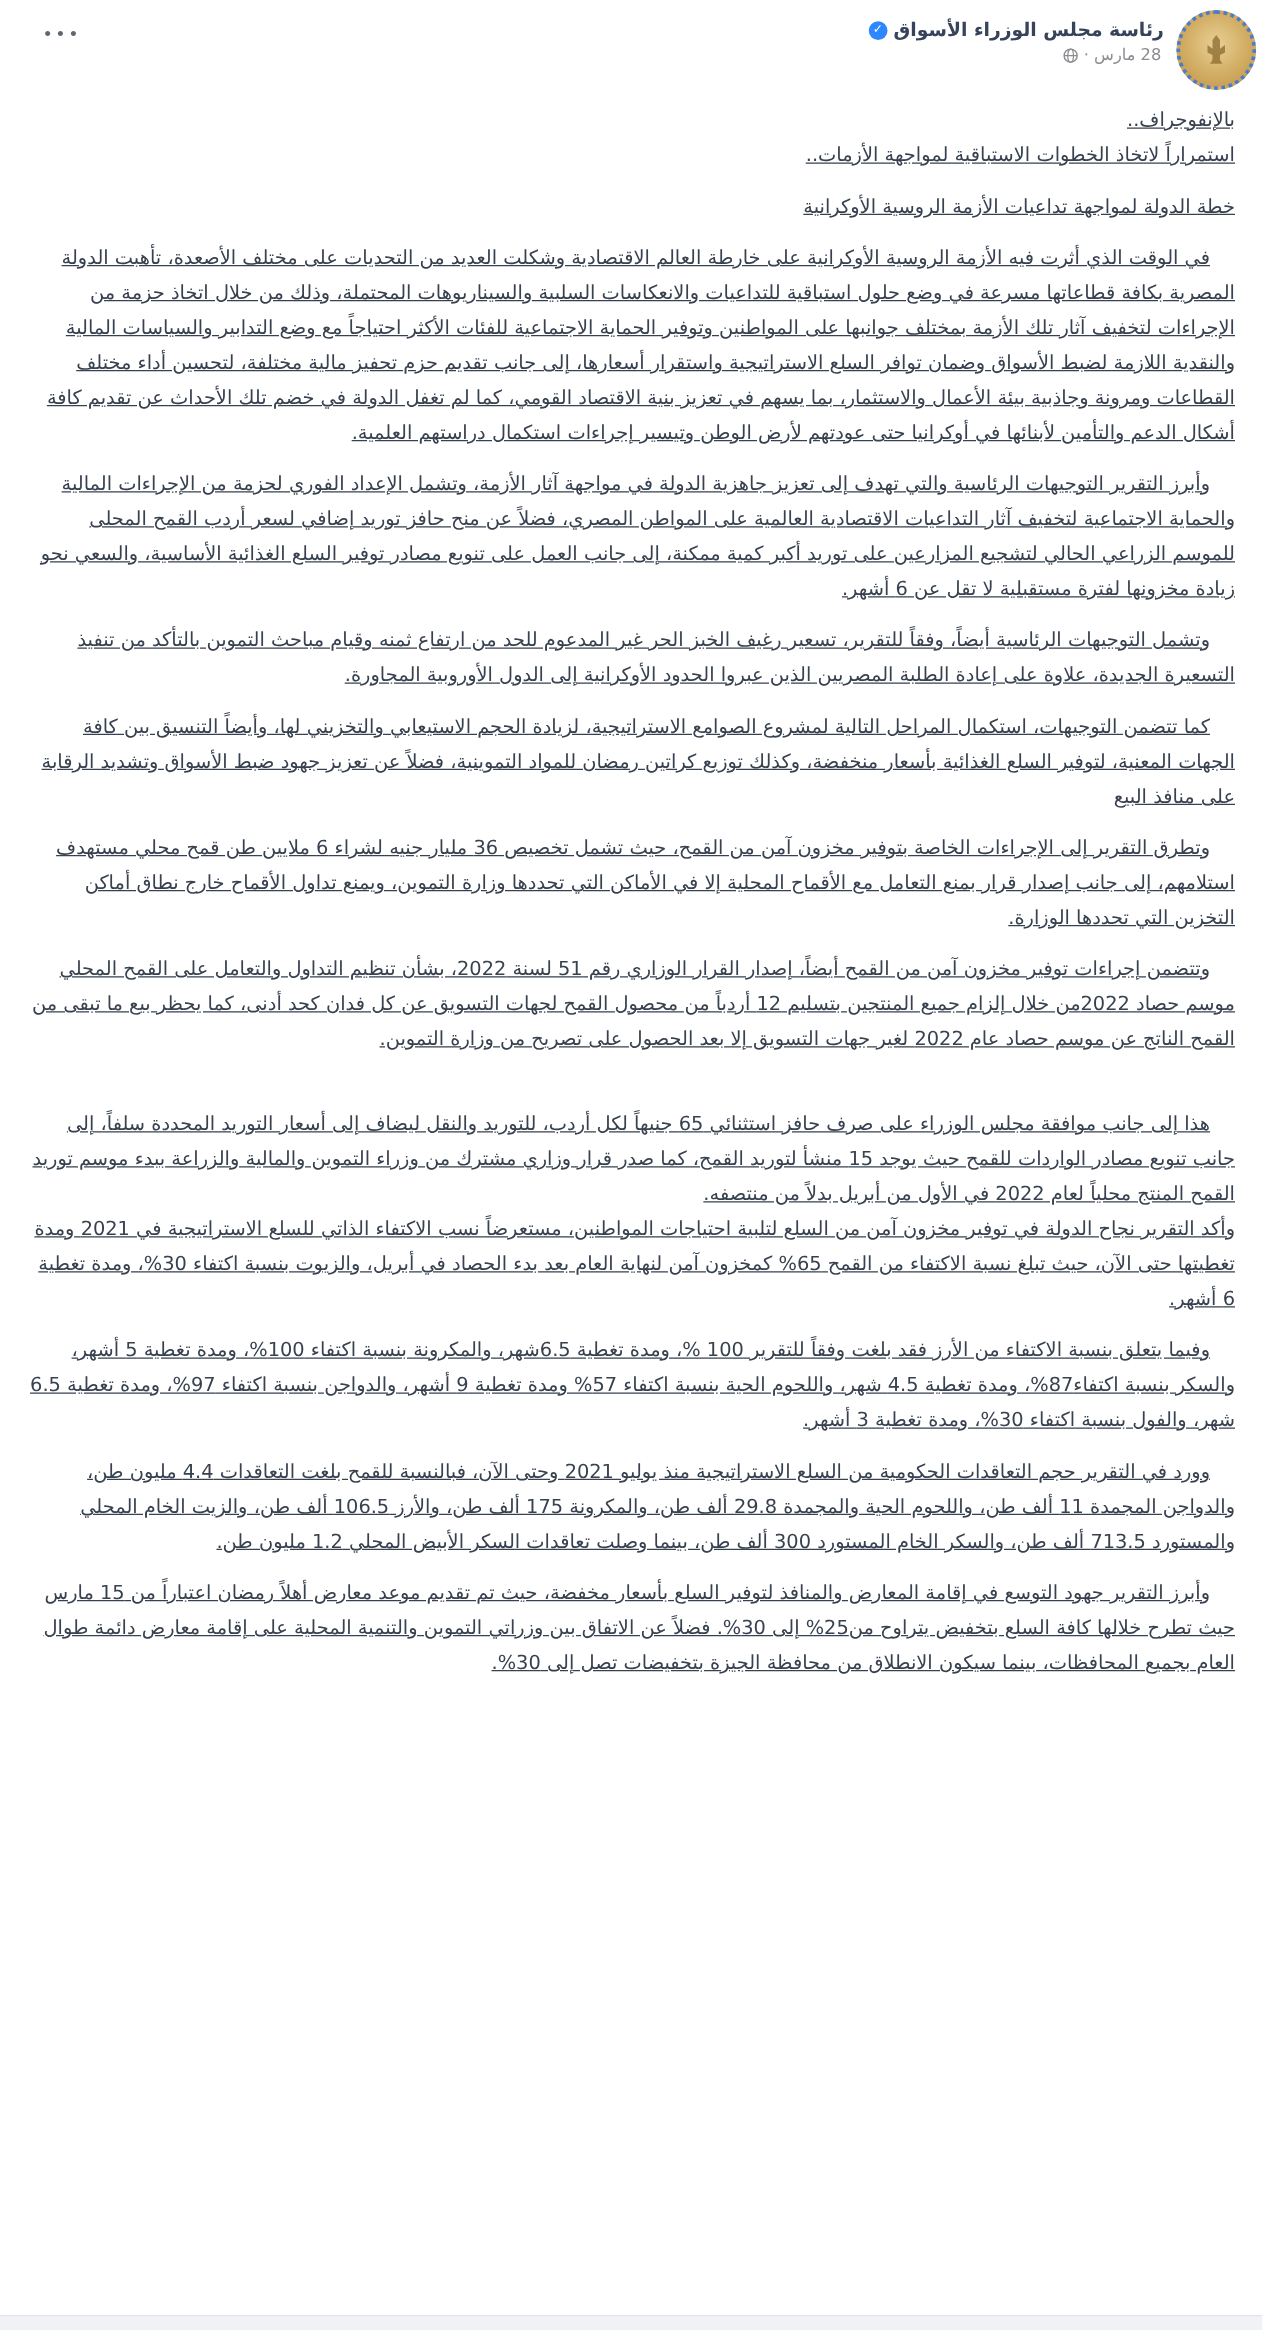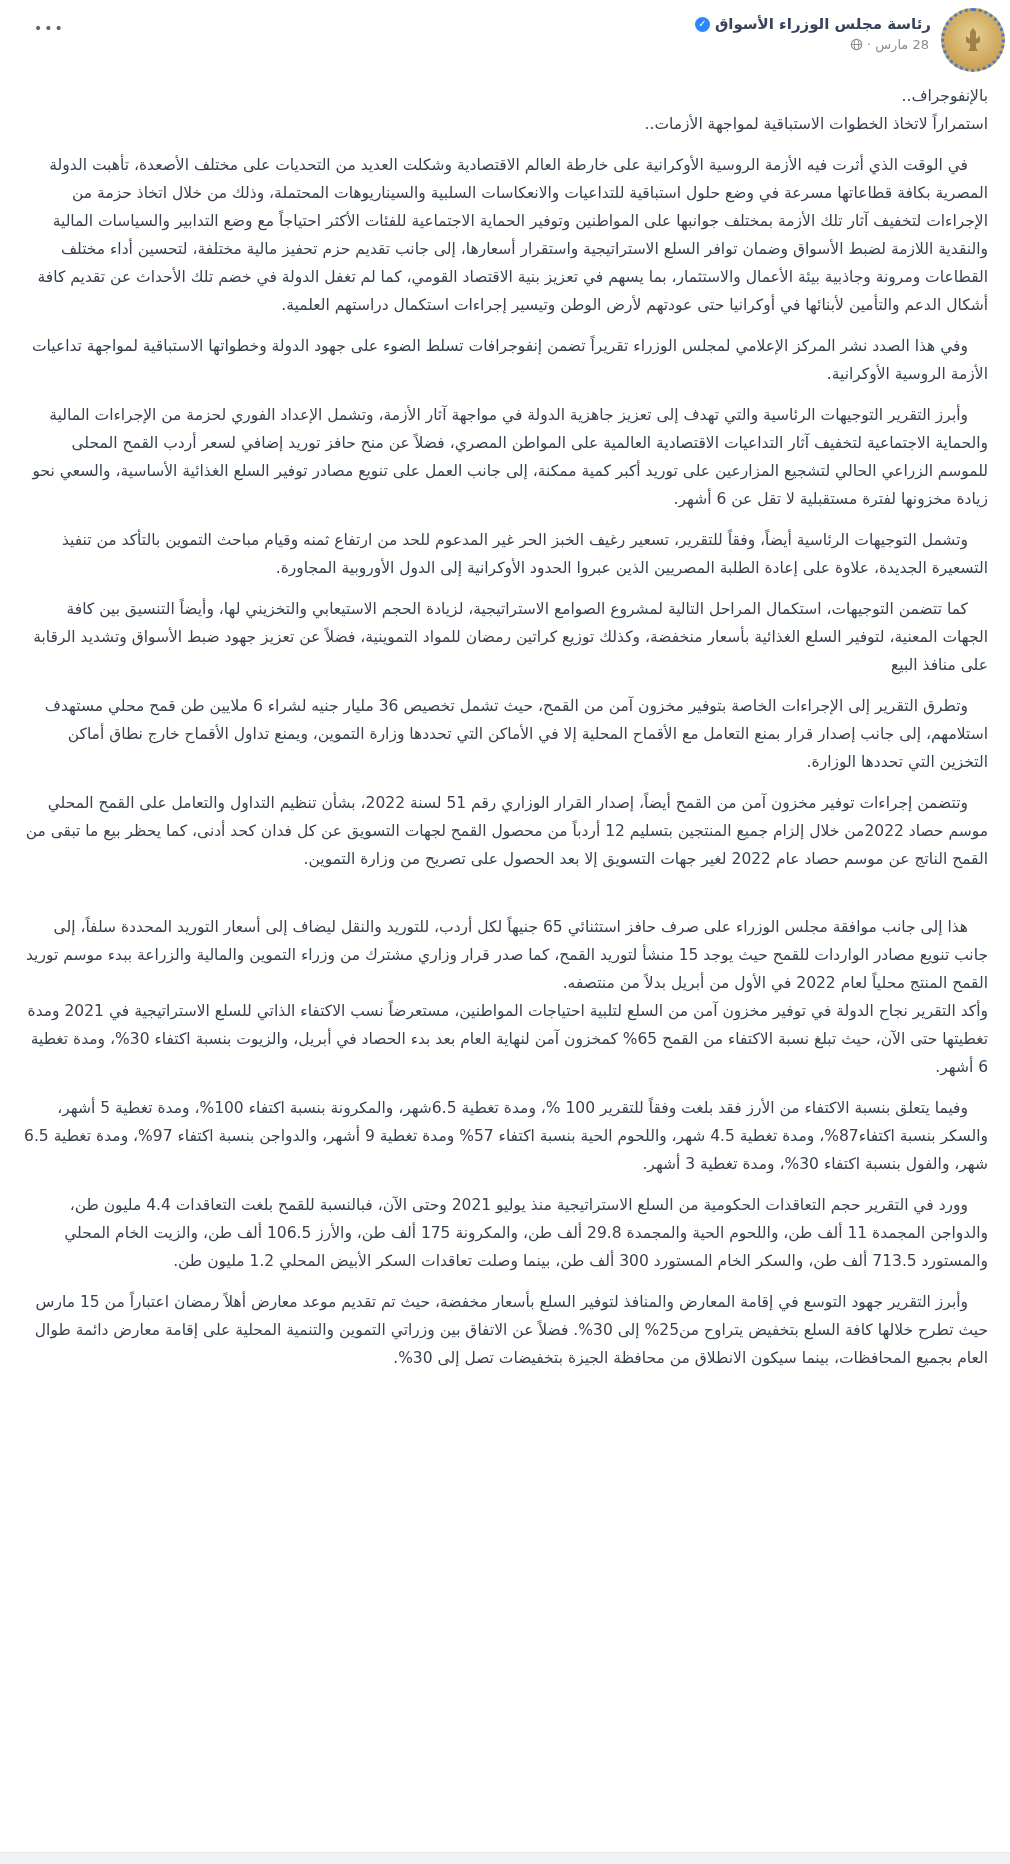--- a/index.html
+++ b/index.html
@@ -48,21 +48,21 @@
     color:#606770; font-size:14px; letter-spacing:2px;
     cursor:pointer; user-select:none;
   }
 
   
   .post-body {
     direction:rtl; text-align:right;
     padding:6px 22px 0 20px;
     color:#37414f; font-size:15.5px; line-height:28px;
   }
-  .post-body p { margin:0 0 13px 0; }
+  .post-body p { margin:0 0 13px 0;text-decoration:underline; }
   .post-body p.indent { text-indent:20px; }
   .post-body p.no-gap { margin-bottom:0;margin-top:40px; }
   .post-body p.intro { white-space:pre-line; }
 
   
   .footer-strip {
     position:absolute; bottom:0; left:0; right:0; height:12px;
     background:#f0f2f5; border-top:1px solid #e4e6eb;
   }
 </style>
@@ -91,22 +91,22 @@
           <line x1="1.6" y1="8" x2="14.4" y2="8" stroke="#8a8d91" stroke-width="1.2"></line>
         </svg>
       </div>
     </div>
     <div class="more-button">•••</div>
   </div>
 
   <div class="post-body">
     <p class="intro">بالإنفوجراف..
 استمراراً لاتخاذ الخطوات الاستباقية لمواجهة الأزمات..</p>
+    <p>خطة الدولة لمواجهة تداعيات الأزمة الروسية الأوكرانية</p>
     <p class="indent">في الوقت الذي أثرت فيه الأزمة الروسية الأوكرانية على خارطة العالم الاقتصادية وشكلت العديد من التحديات على مختلف الأصعدة، تأهبت الدولة المصرية بكافة قطاعاتها مسرعة في وضع حلول استباقية للتداعيات والانعكاسات السلبية والسيناريوهات المحتملة، وذلك من خلال اتخاذ حزمة من الإجراءات لتخفيف آثار تلك الأزمة بمختلف جوانبها على المواطنين وتوفير الحماية الاجتماعية للفئات الأكثر احتياجاً مع وضع التدابير والسياسات المالية والنقدية اللازمة لضبط الأسواق وضمان توافر السلع الاستراتيجية واستقرار أسعارها، إلى جانب تقديم حزم تحفيز مالية مختلفة، لتحسين أداء مختلف القطاعات ومرونة وجاذبية بيئة الأعمال والاستثمار، بما يسهم في تعزيز بنية الاقتصاد القومي، كما لم تغفل الدولة في خضم تلك الأحداث عن تقديم كافة أشكال الدعم والتأمين لأبنائها في أوكرانيا حتى عودتهم لأرض الوطن وتيسير إجراءات استكمال دراستهم العلمية.</p>
-    <p class="indent">وفي هذا الصدد نشر المركز الإعلامي لمجلس الوزراء تقريراً تضمن إنفوجرافات تسلط الضوء على جهود الدولة وخطواتها الاستباقية لمواجهة تداعيات الأزمة الروسية الأوكرانية.</p>
     <p class="indent">وأبرز التقرير التوجيهات الرئاسية والتي تهدف إلى تعزيز جاهزية الدولة في مواجهة آثار الأزمة، وتشمل الإعداد الفوري لحزمة من الإجراءات المالية والحماية الاجتماعية لتخفيف آثار التداعيات الاقتصادية العالمية على المواطن المصري، فضلاً عن منح حافز توريد إضافي لسعر أردب القمح المحلى للموسم الزراعي الحالي لتشجيع المزارعين على توريد أكبر كمية ممكنة، إلى جانب العمل على تنويع مصادر توفير السلع الغذائية الأساسية، والسعي نحو زيادة مخزونها لفترة مستقبلية لا تقل عن 6 أشهر.</p>
     <p class="indent">وتشمل التوجيهات الرئاسية أيضاً، وفقاً للتقرير، تسعير رغيف الخبز الحر غير المدعوم للحد من ارتفاع ثمنه وقيام مباحث التموين بالتأكد من تنفيذ التسعيرة الجديدة، علاوة على إعادة الطلبة المصريين الذين عبروا الحدود الأوكرانية إلى الدول الأوروبية المجاورة.</p>
     <p class="indent">كما تتضمن التوجيهات، استكمال المراحل التالية لمشروع الصوامع الاستراتيجية، لزيادة الحجم الاستيعابي والتخزيني لها، وأيضاً التنسيق بين كافة الجهات المعنية، لتوفير السلع الغذائية بأسعار منخفضة، وكذلك توزيع كراتين رمضان للمواد التموينية، فضلاً عن تعزيز جهود ضبط الأسواق وتشديد الرقابة على منافذ البيع</p>
     <p class="indent">وتطرق التقرير إلى الإجراءات الخاصة بتوفير مخزون آمن من القمح، حيث تشمل تخصيص 36 مليار جنيه لشراء 6 ملايين طن قمح محلي مستهدف استلامهم، إلى جانب إصدار قرار بمنع التعامل مع الأقماح المحلية إلا في الأماكن التي تحددها وزارة التموين، ويمنع تداول الأقماح خارج نطاق أماكن التخزين التي تحددها الوزارة.</p>
     <p class="indent">وتتضمن إجراءات توفير مخزون آمن من القمح أيضاً، إصدار القرار الوزاري رقم 51 لسنة 2022، بشأن تنظيم التداول والتعامل على القمح المحلي موسم حصاد 2022من خلال إلزام جميع المنتجين بتسليم 12 أردباً من محصول القمح لجهات التسويق عن كل فدان كحد أدنى، كما يحظر بيع ما تبقى من القمح الناتج عن موسم حصاد عام 2022 لغير جهات التسويق إلا بعد الحصول على تصريح من وزارة التموين.</p>
     <p class="indent no-gap">هذا إلى جانب موافقة مجلس الوزراء على صرف حافز استثنائي 65 جنيهاً لكل أردب، للتوريد والنقل ليضاف إلى أسعار التوريد المحددة سلفاً، إلى جانب تنويع مصادر الواردات للقمح حيث يوجد 15 منشأ لتوريد القمح، كما صدر قرار وزاري مشترك من وزراء التموين والمالية والزراعة ببدء موسم توريد القمح المنتج محلياً لعام 2022 في الأول من أبريل بدلاً من منتصفه.</p>
     <p>وأكد التقرير نجاح الدولة في توفير مخزون آمن من السلع لتلبية احتياجات المواطنين، مستعرضاً نسب الاكتفاء الذاتي للسلع الاستراتيجية في 2021 ومدة تغطيتها حتى الآن، حيث تبلغ نسبة الاكتفاء من القمح 65% كمخزون آمن لنهاية العام بعد بدء الحصاد في أبريل، والزيوت بنسبة اكتفاء 30%، ومدة تغطية 6 أشهر.</p>
     <p class="indent">وفيما يتعلق بنسبة الاكتفاء من الأرز فقد بلغت وفقاً للتقرير 100 %، ومدة تغطية 6.5شهر، والمكرونة بنسبة اكتفاء 100%، ومدة تغطية 5 أشهر، والسكر بنسبة اكتفاء87%، ومدة تغطية 4.5 شهر، واللحوم الحية بنسبة اكتفاء 57% ومدة تغطية 9 أشهر، والدواجن بنسبة اكتفاء 97%، ومدة تغطية 6.5 شهر، والفول بنسبة اكتفاء 30%، ومدة تغطية 3 أشهر.</p>
     <p class="indent">وورد في التقرير حجم التعاقدات الحكومية من السلع الاستراتيجية منذ يوليو 2021 وحتى الآن، فبالنسبة للقمح بلغت التعاقدات 4.4 مليون طن، والدواجن المجمدة 11 ألف طن، واللحوم الحية والمجمدة 29.8 ألف طن، والمكرونة 175 ألف طن، والأرز 106.5 ألف طن، والزيت الخام المحلي والمستورد 713.5 ألف طن، والسكر الخام المستورد 300 ألف طن، بينما وصلت تعاقدات السكر الأبيض المحلي 1.2 مليون طن.</p>
     <p class="indent">وأبرز التقرير جهود التوسع في إقامة المعارض والمنافذ لتوفير السلع بأسعار مخفضة، حيث تم تقديم موعد معارض أهلاً رمضان اعتباراً من 15 مارس حيث تطرح خلالها كافة السلع بتخفيض يتراوح من25% إلى 30%. فضلاً عن الاتفاق بين وزراتي التموين والتنمية المحلية على إقامة معارض دائمة طوال العام بجميع المحافظات، بينما سيكون الانطلاق من محافظة الجيزة بتخفيضات تصل إلى 30%.</p>

